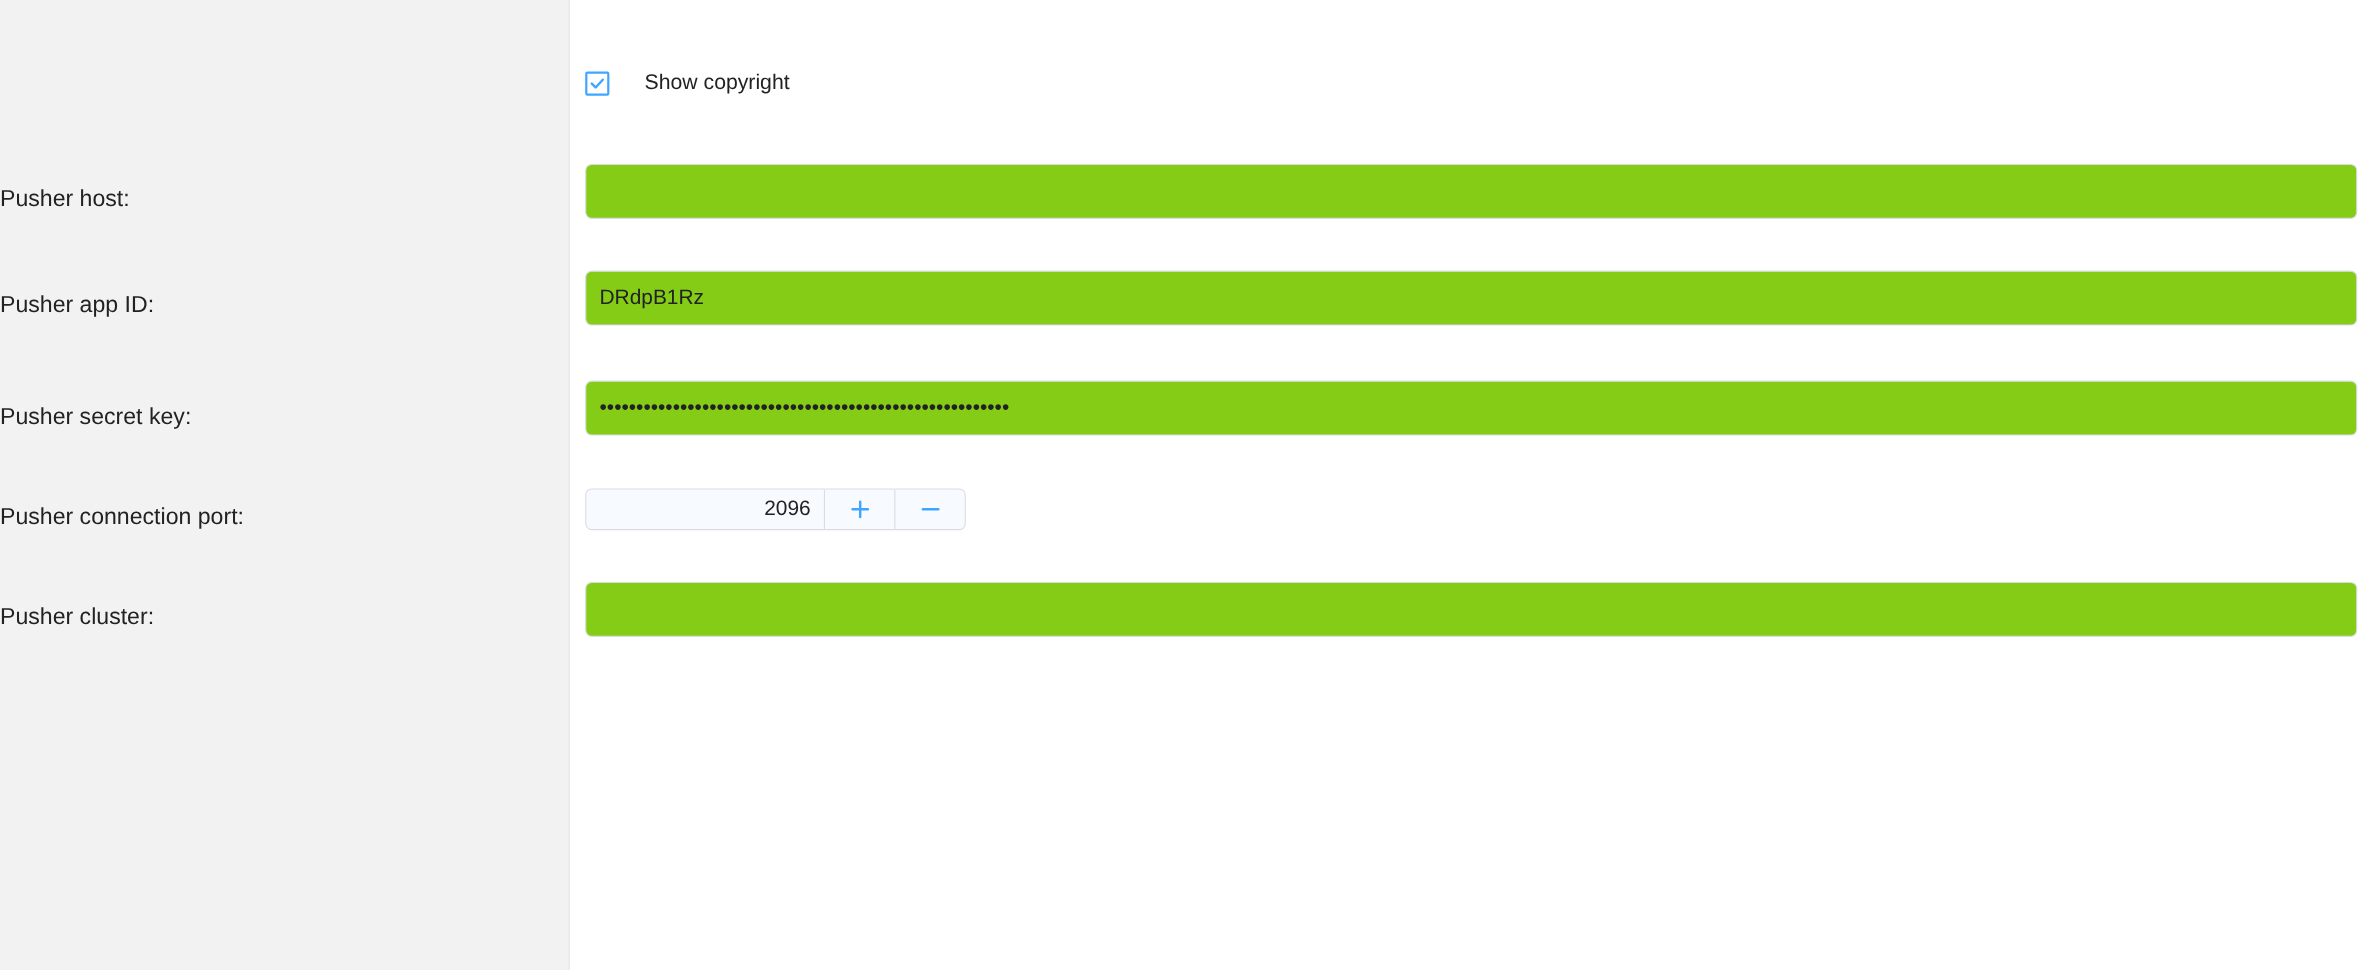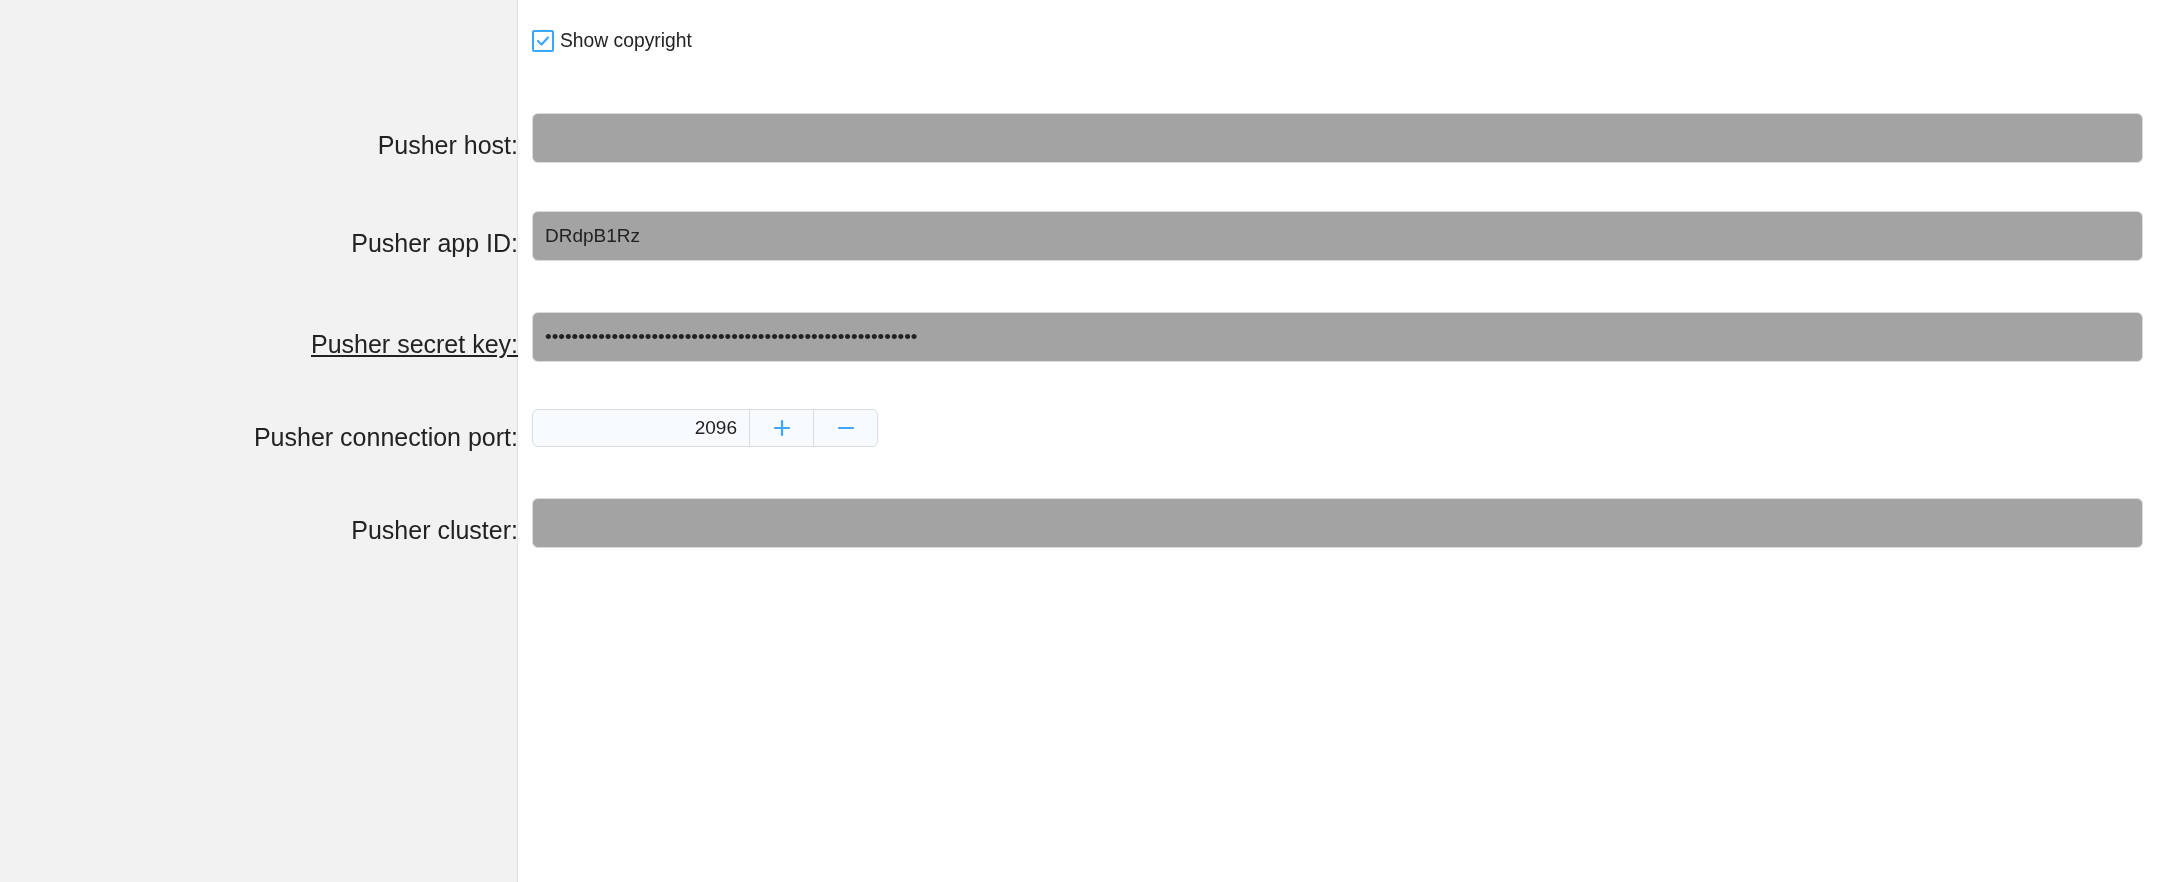--- a/index.html
+++ b/index.html
@@ -25,22 +25,22 @@
     border-right: 1px solid #e1e1e1;
   }
   .right-bg {
     grid-column: 2;
     grid-row: 1 / span 100;
     background: #ffffff;
   }
 
   .field-label {
     grid-column: 1;
-    text-align: right;
-    font-size: 25px;
+    text-align: left;
+    font-size: 21px;
     color: #222;
     align-self: center;
   }
   .field-control {
     grid-column: 2;
     padding-left: 14px;
     padding-right: 14px;
   }
 
   
@@ -63,41 +63,42 @@
   .r-port-c { grid-row: 7; padding-top: 44px; }
 
   .r-cluster-l { grid-row: 8; }
   .r-cluster-c { grid-row: 8; padding-top: 44px; }
 
   
   .field-label.r-checkbox-l { padding-top: 26px; }
   .field-label.r-host-l { padding-top: 70px; }
   .field-label.r-appid-l { padding-top: 56px; }
   .field-label.r-pubkey-l { padding-top: 56px; }
-  .field-label.r-secret-l { padding-top: 56px; text-decoration: underline; }
+  .field-label.r-secret-l { padding-top: 56px; }
   .field-label.r-port-l { padding-top: 56px; }
   .field-label.r-cluster-l { padding-top: 56px; }
 
   .text-input {
     width: 100%;
     height: 50px;
     border: 1px solid #d9dde1;
     border-radius: 6px;
-    background: #a3a3a3;
+    background: #84cc16;
     font-size: 19px;
     color: #222;
     padding: 0 12px;
     outline: none;
     font-family: inherit;
   }
 
   .checkbox-wrap {
     display: flex;
     align-items: flex-start;
-    gap: 6px;
+    gap: 32px;
+    margin-top: 36px;
   }
   .checkbox-box {
     width: 22px;
     height: 22px;
     border: 2px solid #3fa6ff;
     border-radius: 2px;
     display: flex;
     align-items: center;
     justify-content: center;
     cursor: pointer;

